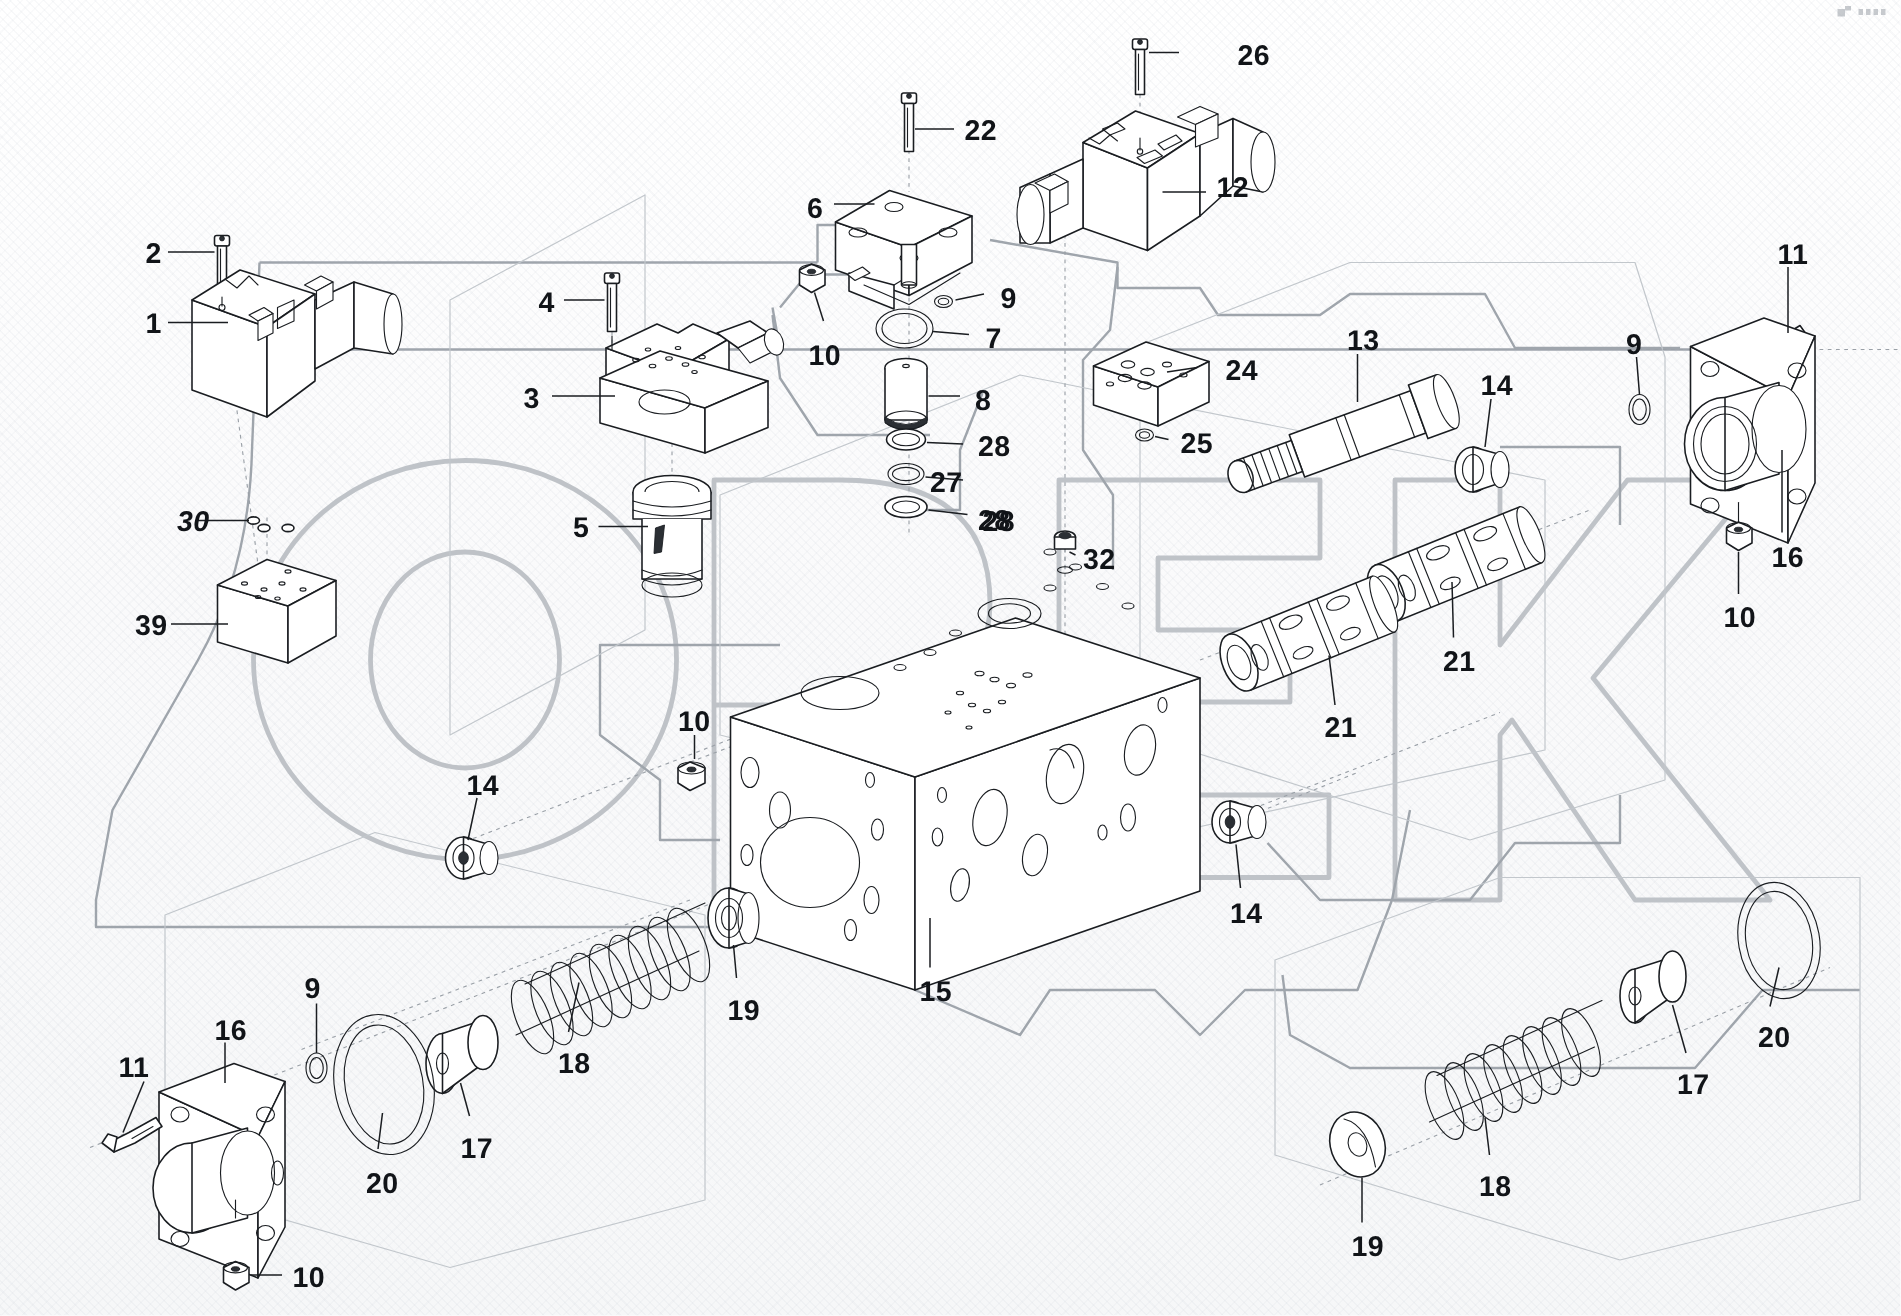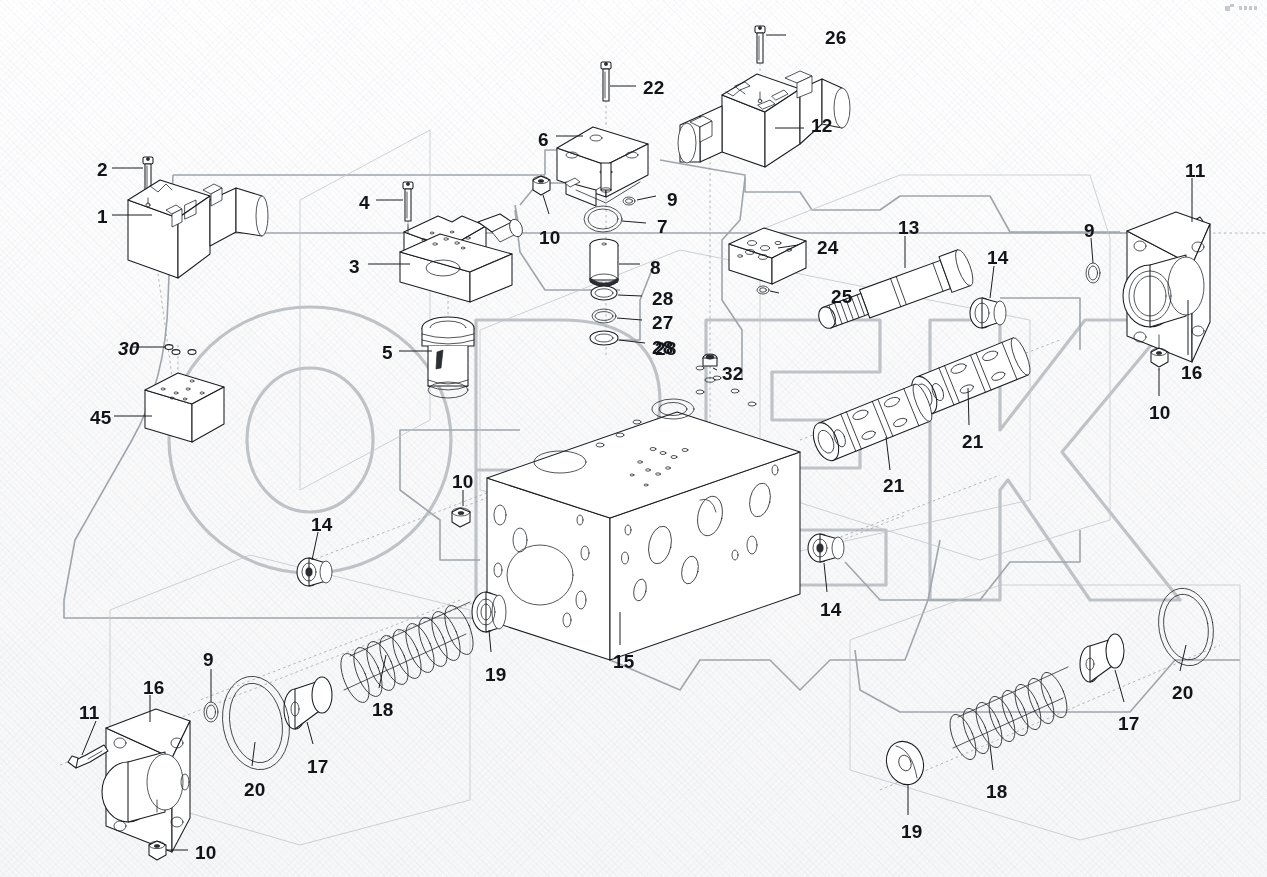--- a/index.html
+++ b/index.html
@@ -691,45 +691,45 @@
 
     </g>
   </svg>
 
   <div id="labels">
       <div class="label" style="left: 97px; top: 160px;">2</div>
       <div class="label" style="left: 97px; top: 207px;">1</div>
       <div class="label" style="left: 359px; top: 193px;">4</div>
       <div class="label" style="left: 349px; top: 257px;">3</div>
       <div class="label" style="left: 118px; top: 339px; font-style: italic;">30</div>
-      <div class="label" style="left: 90px; top: 408px;">45</div>
+      <div class="label" style="left: 90px; top: 408px;">39</div>
       <div class="label" style="left: 382px; top: 343px;">5</div>
       <div class="label" style="left: 311px; top: 515px;">14</div>
       <div class="label" style="left: 452px; top: 472px;">10</div>
       <div class="label" style="left: 485px; top: 665px;">19</div>
       <div class="label" style="left: 372px; top: 700px;">18</div>
       <div class="label" style="left: 307px; top: 757px;">17</div>
       <div class="label" style="left: 244px; top: 780px;">20</div>
       <div class="label" style="left: 203px; top: 650px;">9</div>
       <div class="label" style="left: 143px; top: 678px;">16</div>
       <div class="label" style="left: 79px; top: 703px;">11</div>
       <div class="label" style="left: 195px; top: 843px;">10</div>
       <div class="label" style="left: 643px; top: 78px;">22</div>
       <div class="label" style="left: 538px; top: 130px;">6</div>
       <div class="label" style="left: 539px; top: 228px;">10</div>
       <div class="label" style="left: 667px; top: 190px;">9</div>
       <div class="label" style="left: 657px; top: 217px;">7</div>
       <div class="label" style="left: 650px; top: 258px;">8</div>
       <div class="label" style="left: 652px; top: 289px;">28</div>
-      <div class="label" style="left: 652px; top: 313px;">27</div>
+      <div class="label" style="left: 620px; top: 313px;">27</div>
       <div class="label" style="left: 652px; top: 338px;">28</div>
       <div class="label" style="left: 793px; top: 28px; margin-left: 32px;">26</div>
       <div class="label" style="left: 811px; top: 116px;">12</div>
       <div class="label" style="left: 807px; top: 238px; padding-left: 10px;">24</div>
-      <div class="label" style="left: 831px; top: 287px;">25</div>
+      <div class="label" style="left: 787px; top: 287px;">25</div>
       <div class="label" style="left: 722px; top: 364px;">32</div>
       <div class="label" style="left: 655px; top: 339px;">28</div>
       <div class="label" style="left: 898px; top: 218px;">13</div>
       <div class="label" style="left: 987px; top: 248px;">14</div>
       <div class="label" style="left: 962px; top: 432px;">21</div>
       <div class="label" style="left: 883px; top: 476px;">21</div>
       <div class="label" style="left: 613px; top: 652px;">15</div>
       <div class="label" style="left: 820px; top: 600px;">14</div>
       <div class="label" style="left: 1084px; top: 221px;">9</div>
       <div class="label" style="left: 1185px; top: 161px;">11</div>

